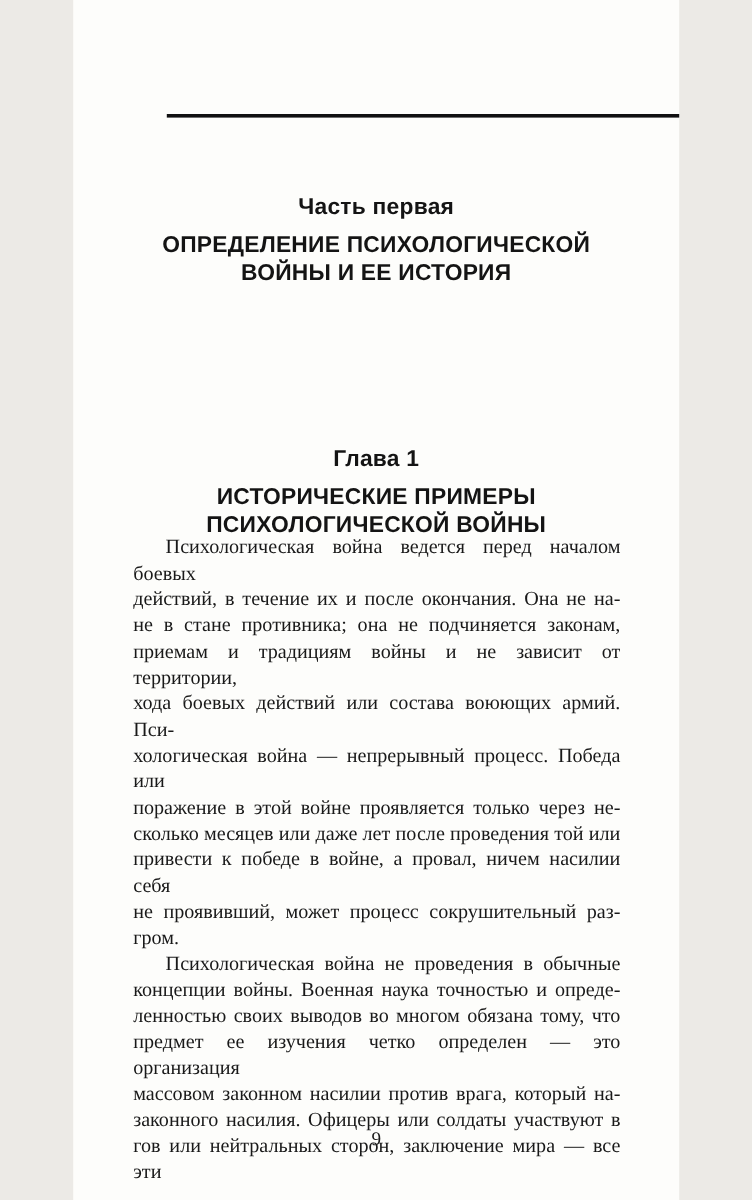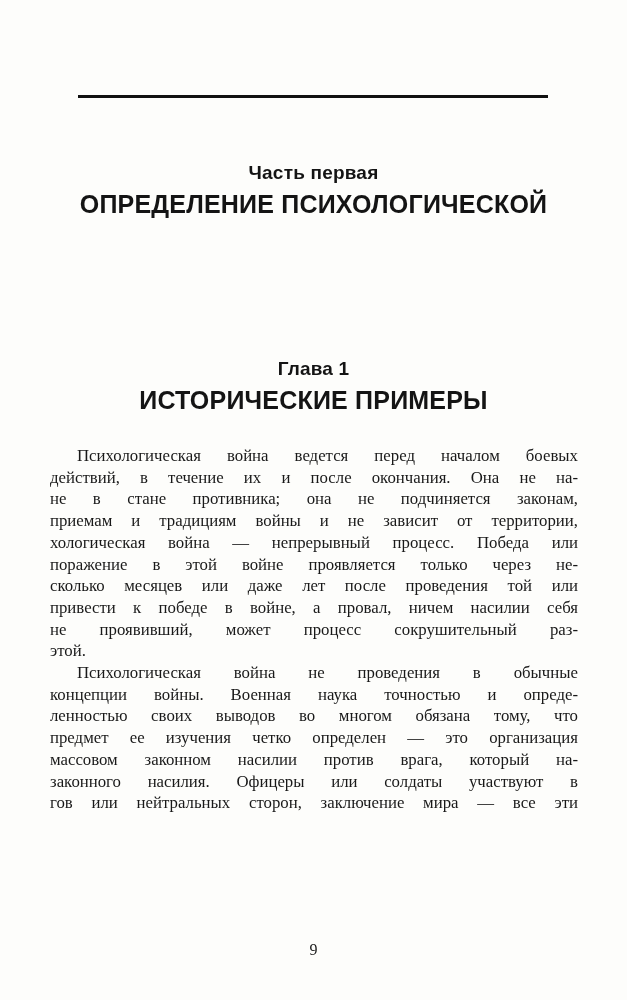--- a/index.html
+++ b/index.html
@@ -1,19 +1,19 @@
 <!DOCTYPE html>
 <html><head>
 <meta charset="utf-8">
 <style>
   * { margin: 0; padding: 0; box-sizing: border-box; }
   html, body { background: #eceae6; }
   .sheet {
     position: relative;
-    width: 627px;
+    width: 505px;
     height: 1000px;
     margin: 0 auto;
     background: #fdfdfb;
     color: #1b1b1b;
     font-family: "Liberation Serif", serif;
     overflow: hidden;
   }
   .top-rule {
     position: absolute;
     left: 78px;
@@ -26,23 +26,23 @@
     position: absolute;
     left: 0;
     right: 0;
     text-align: center;
     font-family: "Liberation Sans", sans-serif;
     font-weight: bold;
     color: #141414;
     letter-spacing: 0.2px;
   }
   .part-heading { top: 161px; }
-  .chapter-heading { top: 357px; }
+  .chapter-heading { top: 371px; }
   .h-kicker { font-size: 19px; line-height: 23px; margin-bottom: 9px; }
-  .h-title  { font-size: 25px; line-height: 23px; }
+  .h-title  { font-size: 19px; line-height: 23px; }
   .body-text {
     position: absolute;
     left: 50px;
     right: 49px;
     top: 445px;
     font-size: 16.8px;
     line-height: 21.7px;
     color: #191919;
   }
   .para { margin: 0; }
@@ -67,39 +67,42 @@
 </head>
 <body>
 
 <div class="sheet">
 
   <div class="top-rule"></div>
 
   <div class="heading part-heading">
     <div class="h-kicker">Часть первая</div>
     <div class="h-title">ОПРЕДЕЛЕНИЕ ПСИХОЛОГИЧЕСКОЙ</div>
+    <div class="h-title">ВОЙНЫ И ЕЕ ИСТОРИЯ</div>
   </div>
 
   <div class="heading chapter-heading">
     <div class="h-kicker">Глава 1</div>
     <div class="h-title">ИСТОРИЧЕСКИЕ ПРИМЕРЫ</div>
+    <div class="h-title">ПСИХОЛОГИЧЕСКОЙ ВОЙНЫ</div>
   </div>
 
   <div class="body-text">
       <div class="para">
         <div class="line indent"><span>Психологическая война ведется перед началом боевых</span></div>
         <div class="line"><span>действий, в течение их и после окончания. Она не на-</span></div>
         <div class="line"><span>не в стане противника; она не подчиняется законам,</span></div>
         <div class="line"><span>приемам и традициям войны и не зависит от территории,</span></div>
+        <div class="line"><span>хода боевых действий или состава воюющих армий. Пси-</span></div>
         <div class="line"><span>хологическая война — непрерывный процесс. </span><span class="it">Победа или</span></div>
         <div class="line"><span class="it">поражение</span><span> в этой войне проявляется только через не-</span></div>
         <div class="line"><span>сколько месяцев или даже лет после проведения той или</span></div>
         <div class="line"><span>привести к победе в войне, а провал, ничем насилии себя</span></div>
         <div class="line"><span>не проявивший, может процесс сокрушительный раз-</span></div>
-        <div class="line no-just"><span>этой.</span></div>
+        <div class="line no-just"><span>гром.</span></div>
       </div>
       <div class="para">
         <div class="line indent"><span>Психологическая война не проведения в обычные</span></div>
         <div class="line"><span>концепции войны. Военная наука точностью и опреде-</span></div>
         <div class="line"><span>ленностью своих выводов во многом обязана тому, что</span></div>
         <div class="line"><span>предмет ее изучения четко определен — это организация</span></div>
         <div class="line"><span>массовом законном насилии против врага, который на-</span></div>
         <div class="line"><span>законного насилия. Офицеры или солдаты участвуют в</span></div>
         <div class="line"><span>гов или нейтральных сторон, заключение мира — все эти</span></div>
       </div>

